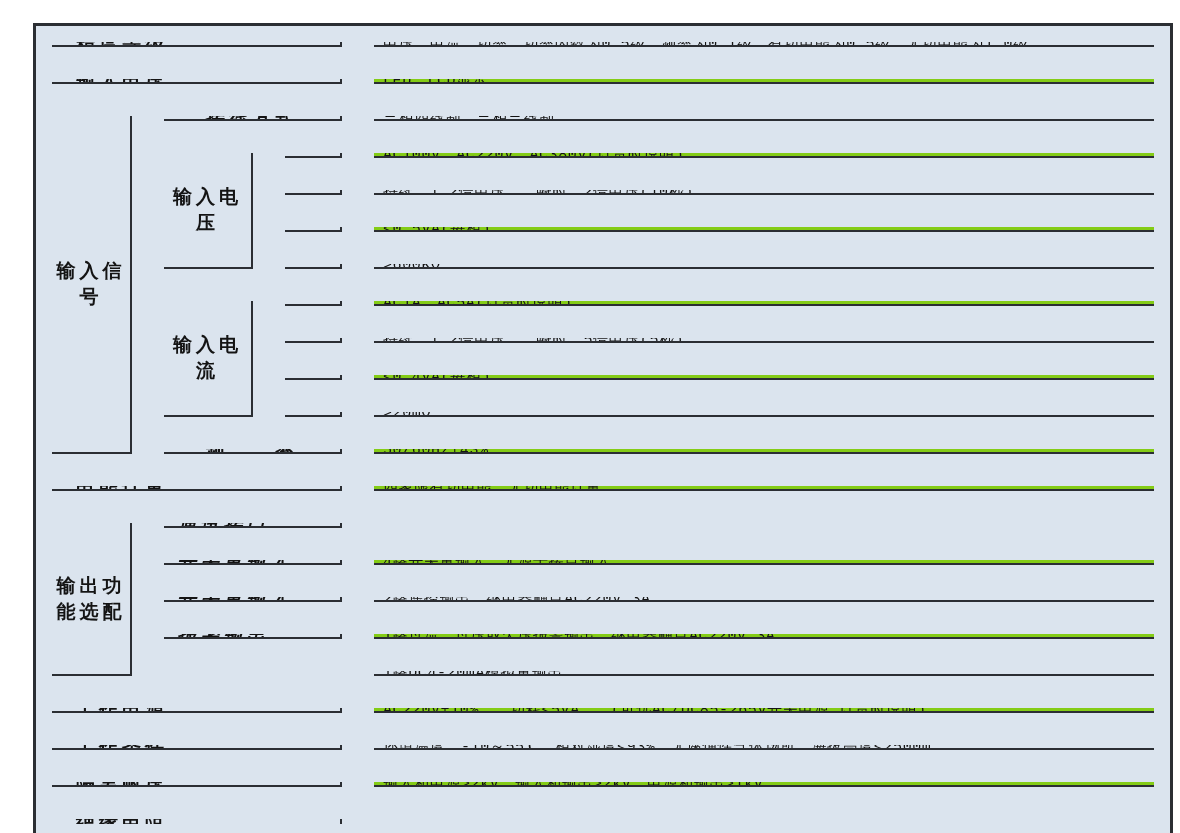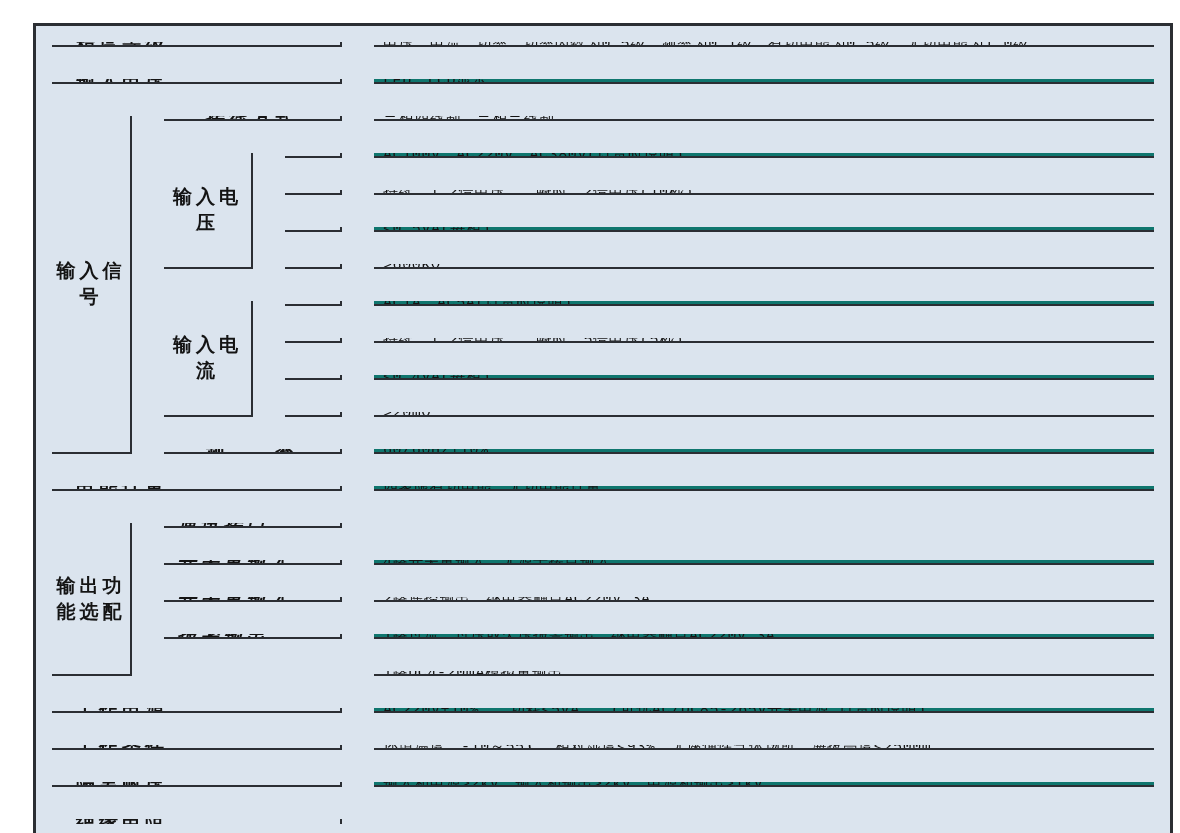--- a/index.html
+++ b/index.html
@@ -24,21 +24,21 @@
     display: flex;
     align-items: center;
     border-right: 2px solid var(--border, #2b2e33);
     border-bottom: 2px solid var(--border, #2b2e33);
     overflow: hidden;
     white-space: pre;
   }
   .noR { border-right: none; }
   .noB { border-bottom: none; }
   .bgB { background: var(--cell-blue, #dbe4ee); }
-  .bgW { background: #0f766e; }
+  .bgW { background: #84cc16; }
   .lab {
     font-size: 19px;
     font-weight: 700;
     letter-spacing: 4px;
     justify-content: center;
     text-align: center;
     line-height: 1.35;
     white-space: normal;
   }
   .padL { justify-content: flex-start; text-align: left; padding-left: 24px; }
@@ -89,21 +89,21 @@
   <div class="cell lab bgB" style="grid-area:9/3/10/4">过负荷</div>
   <div class="cell val bgB noR" style="grid-area:9/4/10/5">持续：1.2倍电压　　瞬时：5倍电压(5秒)</div>
 
   <div class="cell lab bgB" style="grid-area:10/3/11/4">功　耗</div>
   <div class="cell val bgW noR" style="grid-area:10/4/11/5">&lt;0.4VA(每相)</div>
 
   <div class="cell lab bgB" style="grid-area:11/3/12/4">阻　抗</div>
   <div class="cell val bgB noR" style="grid-area:11/4/12/5">&gt;20mΩ</div>
 
   <div class="cell lab bgB" style="grid-area:12/2/13/4">频　　率</div>
-  <div class="cell val bgW noR" style="grid-area:12/4/13/5">60/60Hz±10%</div>
+  <div class="cell val bgW noR" style="grid-area:12/4/13/5">50/60Hz±43%</div>
 
   <div class="cell lab padL bgB" style="grid-area:13/1/14/4">电能计量</div>
   <div class="cell val bgW noR" style="grid-area:13/4/14/5">四象限有功电能、无功电能计量</div>
 
   <div class="cell lab bgB" style="grid-area:14/1/19/2">输出功能选配</div>
 
   <div class="cell lab padS bgB" style="grid-area:14/2/15/4">通讯接口</div>
 
   <div class="cell lab padS bgB" style="grid-area:15/2/16/4">开关量输入</div>
   <div class="cell val bgW noR" style="grid-area:15/4/16/5">4路开关量输入，无源干接点输入</div>

